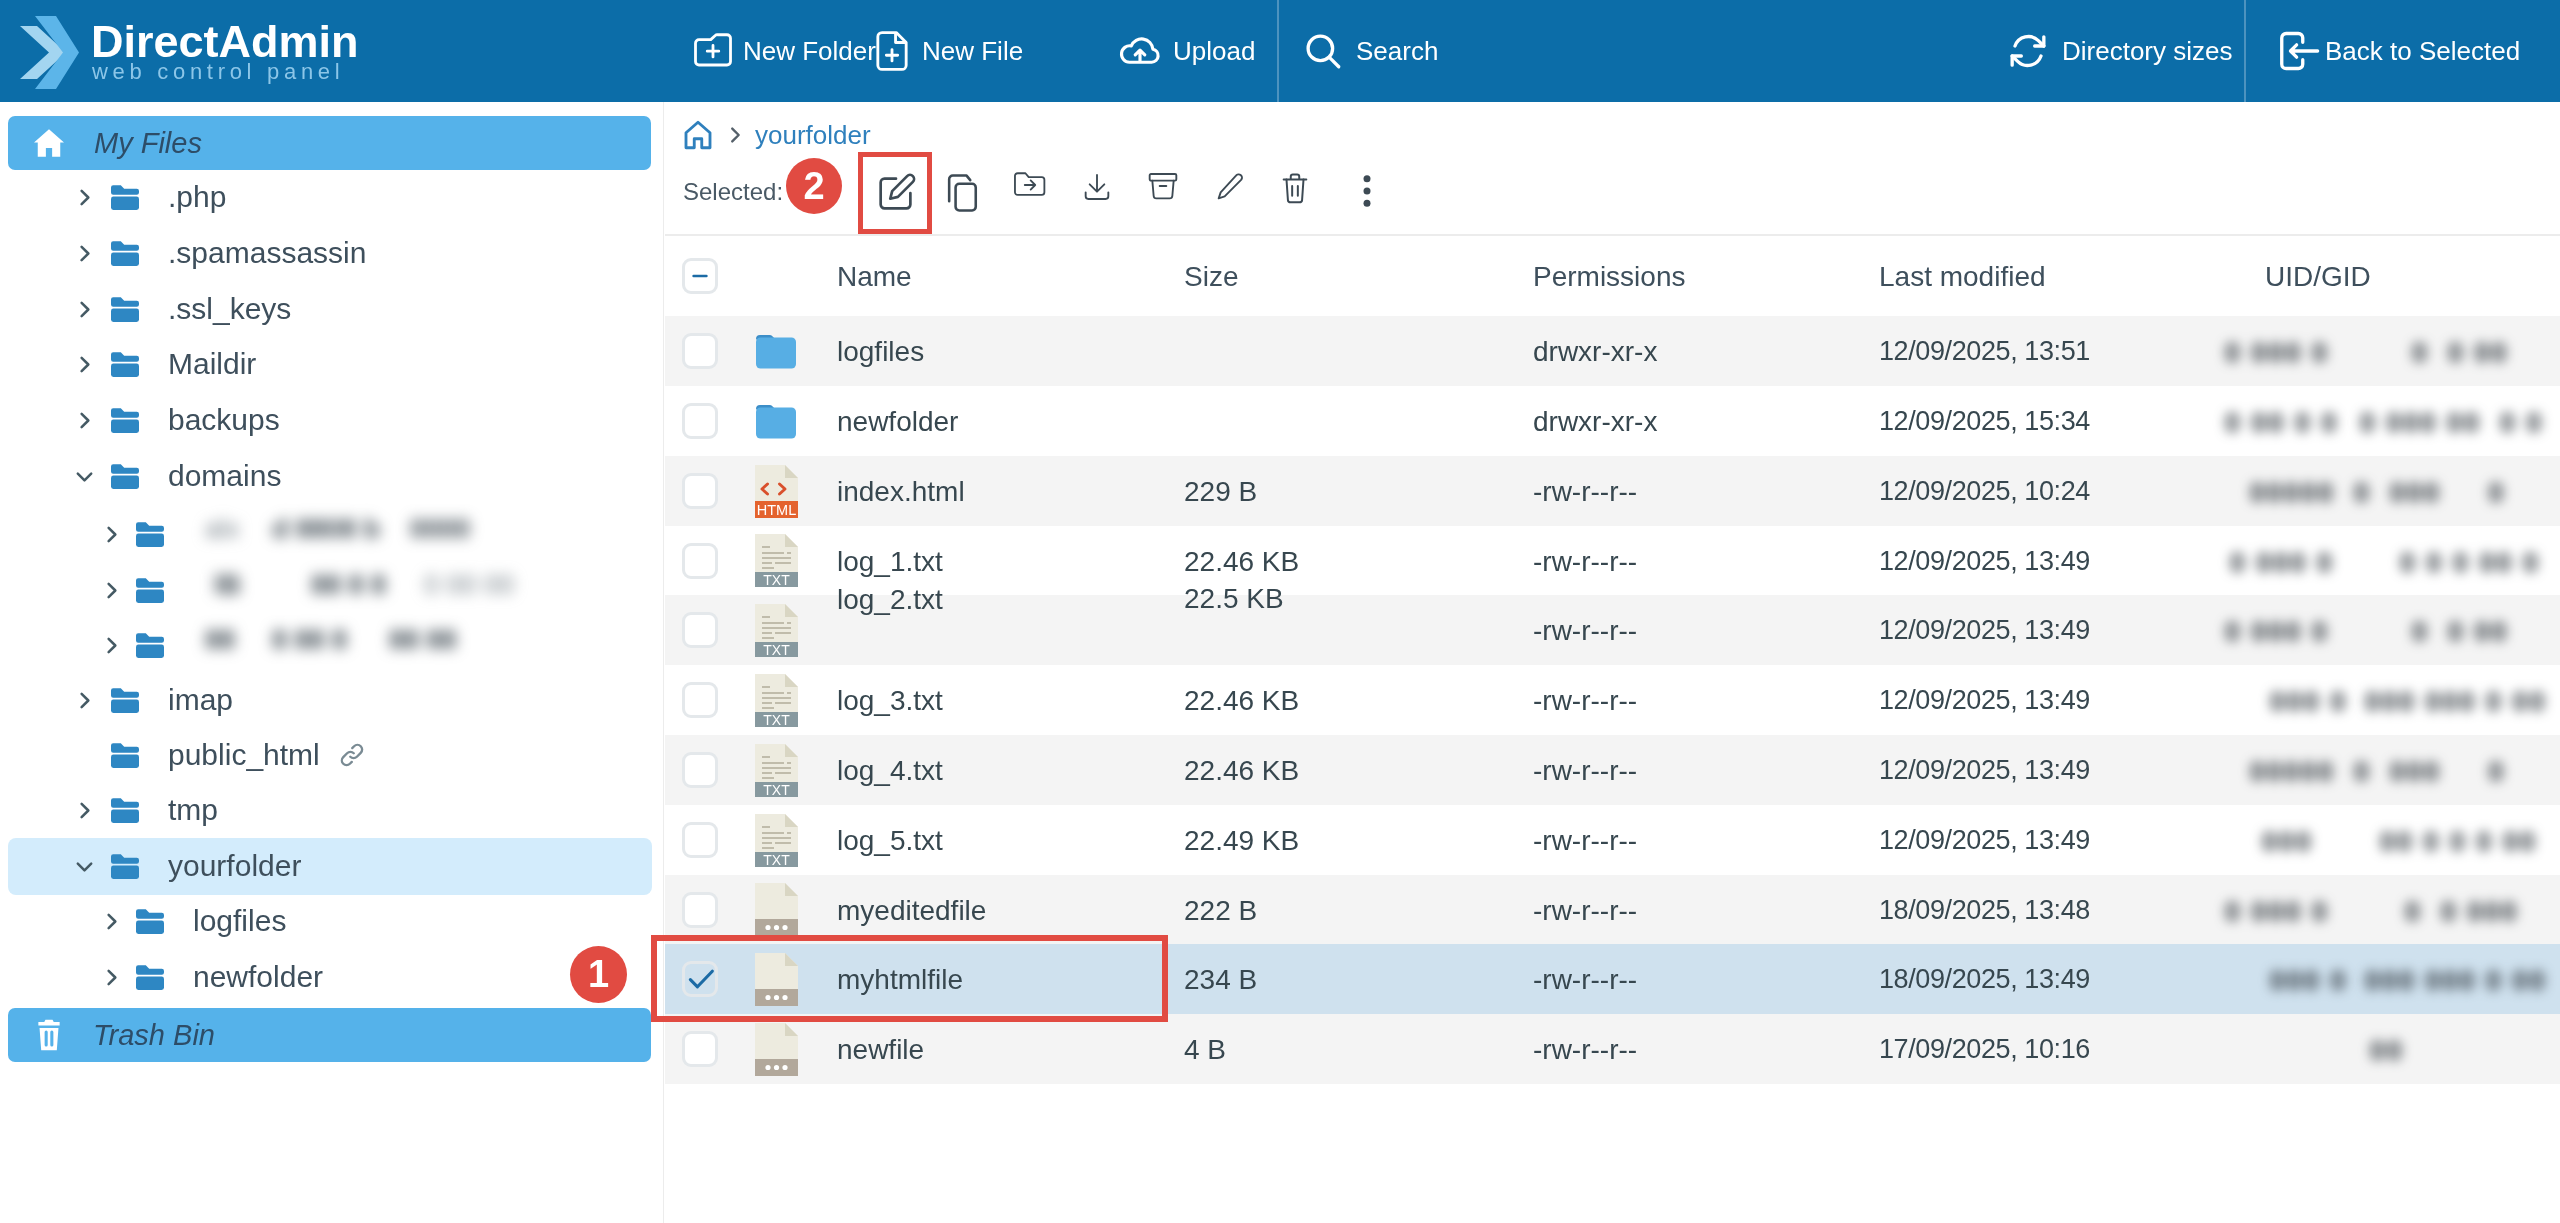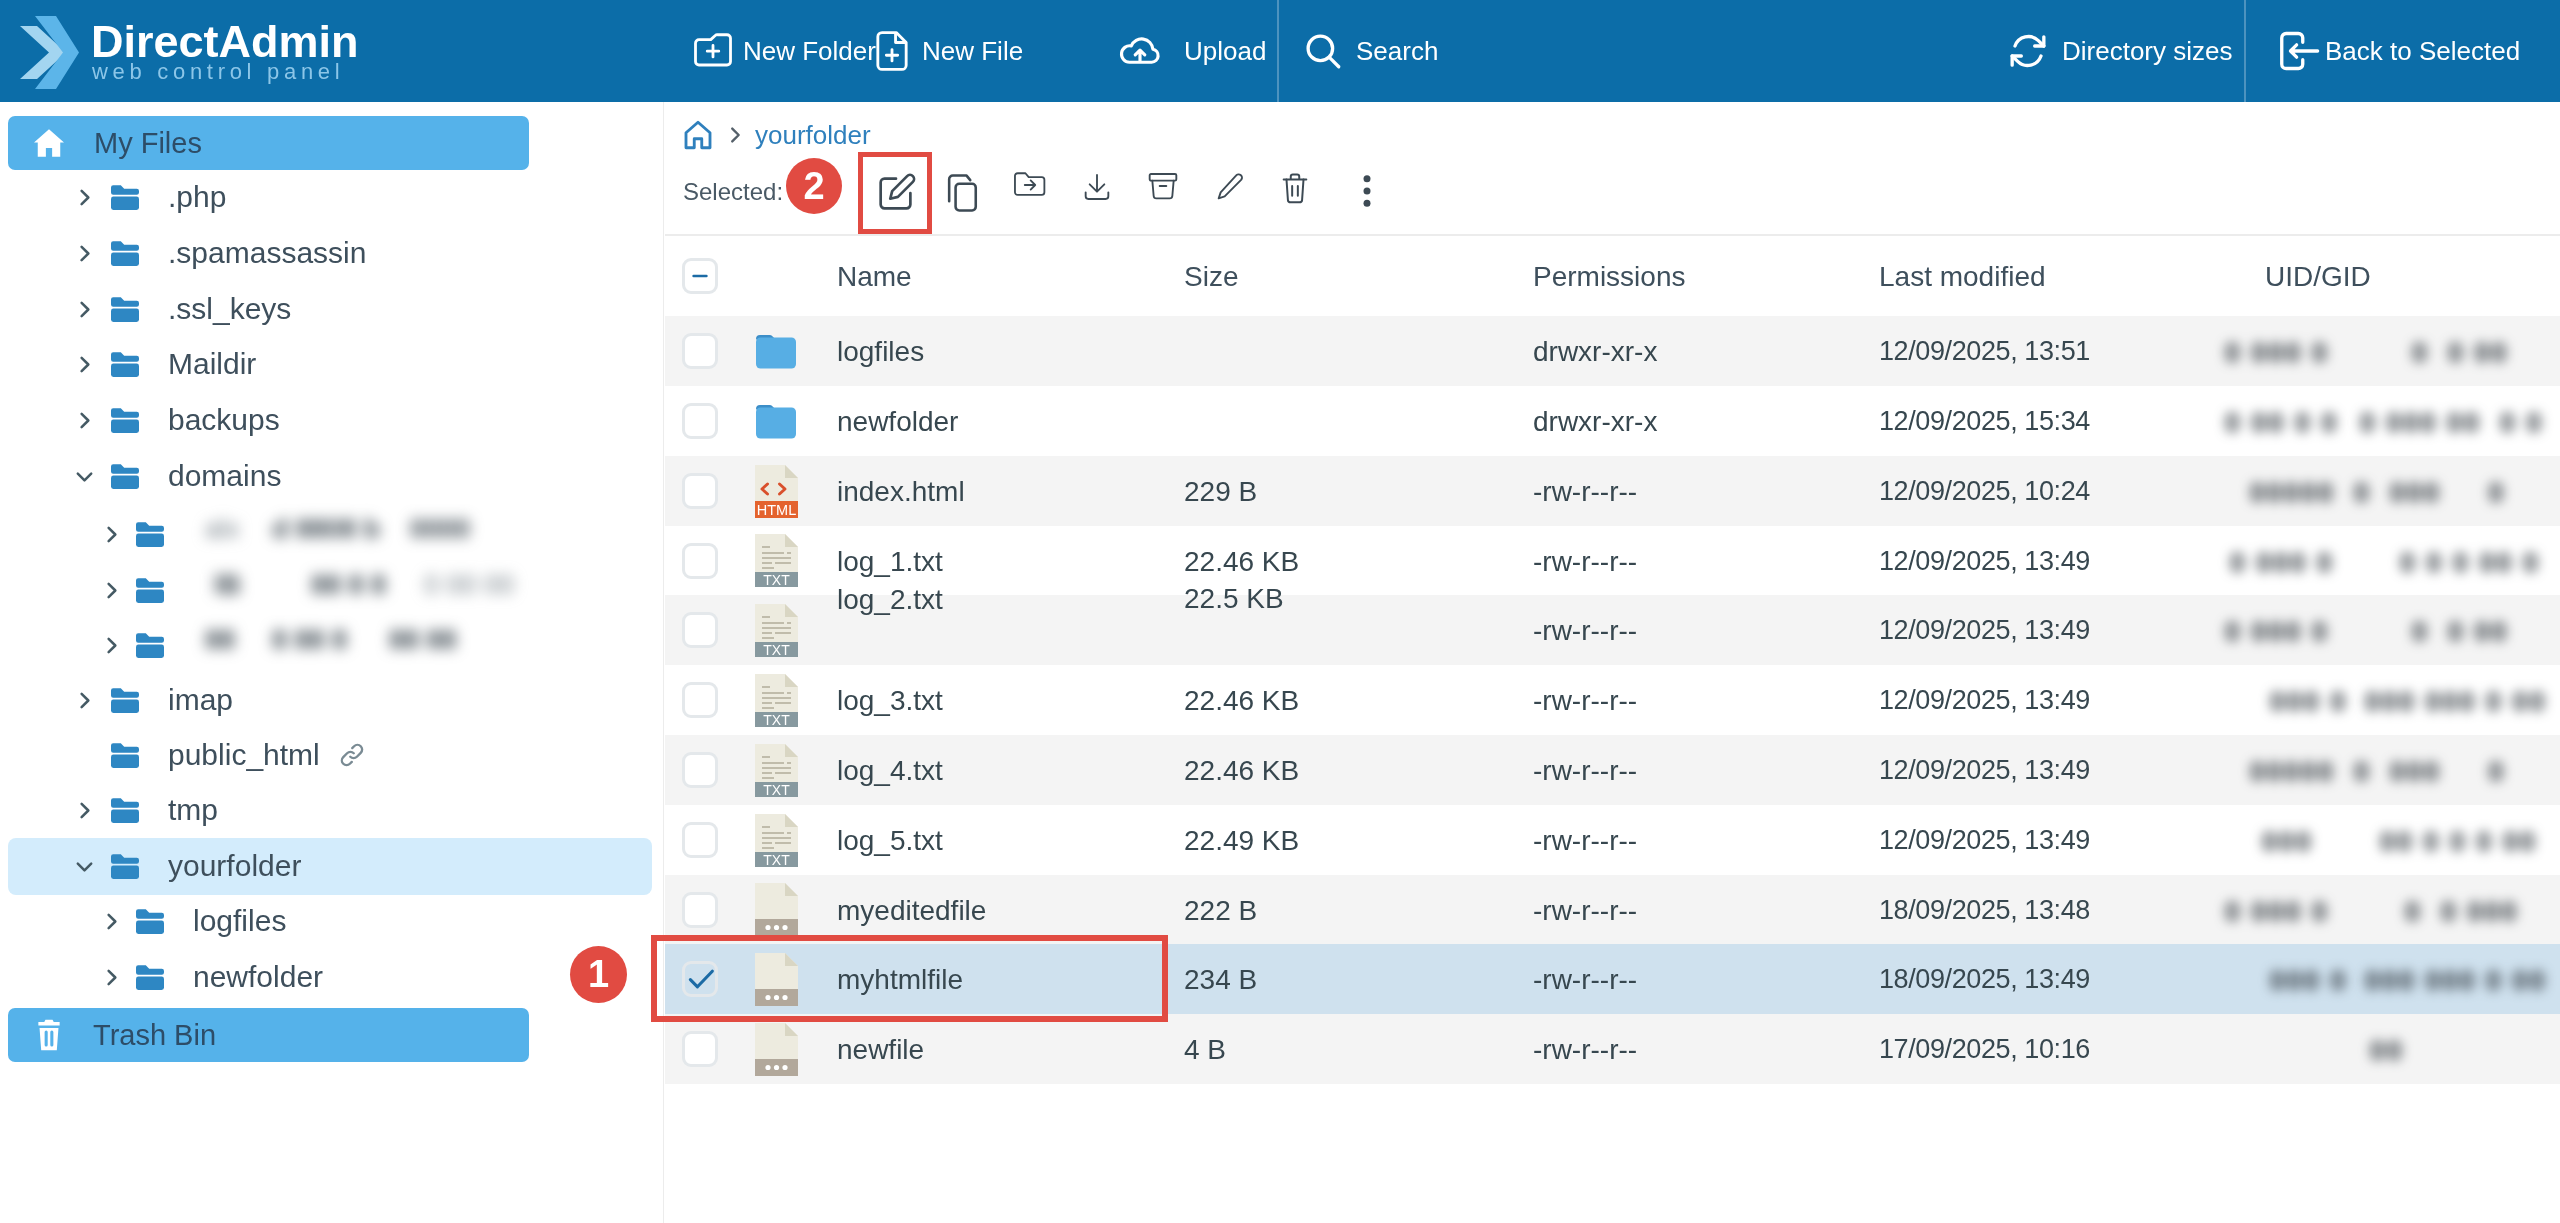--- a/index.html
+++ b/index.html
@@ -13,21 +13,21 @@
 .hbtn { position:absolute; top:0; height:102px; display:flex; align-items:center; color:#fff; font-size:26px; white-space:nowrap; }
 .hbtn svg { display:block; }
 .hbtn .lbl { margin-left:19px; }
 #logoTxt { position:absolute; left:91px; top:16px; width:400px; }
 #logoTxt .t1 { font-size:45px; font-weight:bold; color:#fff; letter-spacing:0px; }
 #logoTxt .t2 { font-size:22px; color:#8cc6e8; letter-spacing:4.7px; position:absolute; top:43px; left:1px; }
 
 
 #sidebar { position:absolute; left:0; top:102px; width:663px; height:1121px; background:#fff; }
 #sbline { position:absolute; left:662px; top:102px; width:2px; height:1121px; background:#ececec; }
-.sbar { position:absolute; left:8px; width:521px; height:54px; background:#55b2ea; border-radius:7px; display:flex; align-items:center; color:#2d4d68; font-size:29px; }
+.sbar { position:absolute; left:8px; width:643px; height:54px; background:#55b2ea; border-radius:7px; display:flex; align-items:center; color:#2d4d68; font-size:29px;font-style:italic; }
 .ti { position:absolute; height:56px; display:flex; align-items:center; font-size:30px; color:#3e4f5c; white-space:nowrap; }
 #yf-hl { position:absolute; left:8px; top:736px; width:644px; height:57px; background:#d3ecfc; border-radius:8px; }
 
 
 #crumb { position:absolute; left:680px; top:116px; height:38px; display:flex; align-items:center; }
 #crumb .bc { color:#2f80bd; font-size:26px; margin-left:24px; }
 #toolbar { position:absolute; left:683px; top:168px; height:48px; display:flex; align-items:center; }
 #selLbl { font-size:24px; color:#4a5a66; }
 #tbDivider { position:absolute; left:665px; top:234px; width:1895px; height:2px; background:#ececec; }
 .tico { position:absolute; top:170px; }
@@ -75,21 +75,21 @@
       <path d="M14.5 2.5 v6.5 h7"></path>
       <path d="M12 14 v8 M8 18 h8"></path>
     </svg>
     <span class="lbl" style="margin-left:13px">New File</span>
   </div>
   <div class="hbtn" style="left:1119px">
     <svg width="42" height="38" viewBox="0 0 28 22" fill="none" stroke="#fff" stroke-width="2.1" stroke-linecap="round" stroke-linejoin="round">
       <path d="M7 18.5 a5.5 5.5 0 1 1 1.2-10.9 a7.5 7.5 0 0 1 14.4 2.2 a4.4 4.4 0 0 1-.8 8.7 z"></path>
       <path d="M14 17.5 v-6.5 M10.8 13.6 l3.2-3.2 3.2 3.2"></path>
     </svg>
-    <span class="lbl" style="margin-left:23px">Upload</span>
+    <span class="lbl" style="margin-left:12px">Upload</span>
   </div>
   <div class="hdiv" style="left:1277px"></div>
   <div class="hbtn" style="left:1302px">
     <svg width="42" height="42" viewBox="0 0 24 24" fill="none" stroke="#fff" stroke-width="1.9" stroke-linecap="round">
       <circle cx="10.5" cy="10.5" r="7"></circle>
       <path d="M15.8 15.8 L21 21"></path>
     </svg>
     <span class="lbl" style="margin-left:12px">Search</span>
   </div>
   <div class="hbtn" style="left:2008px">

